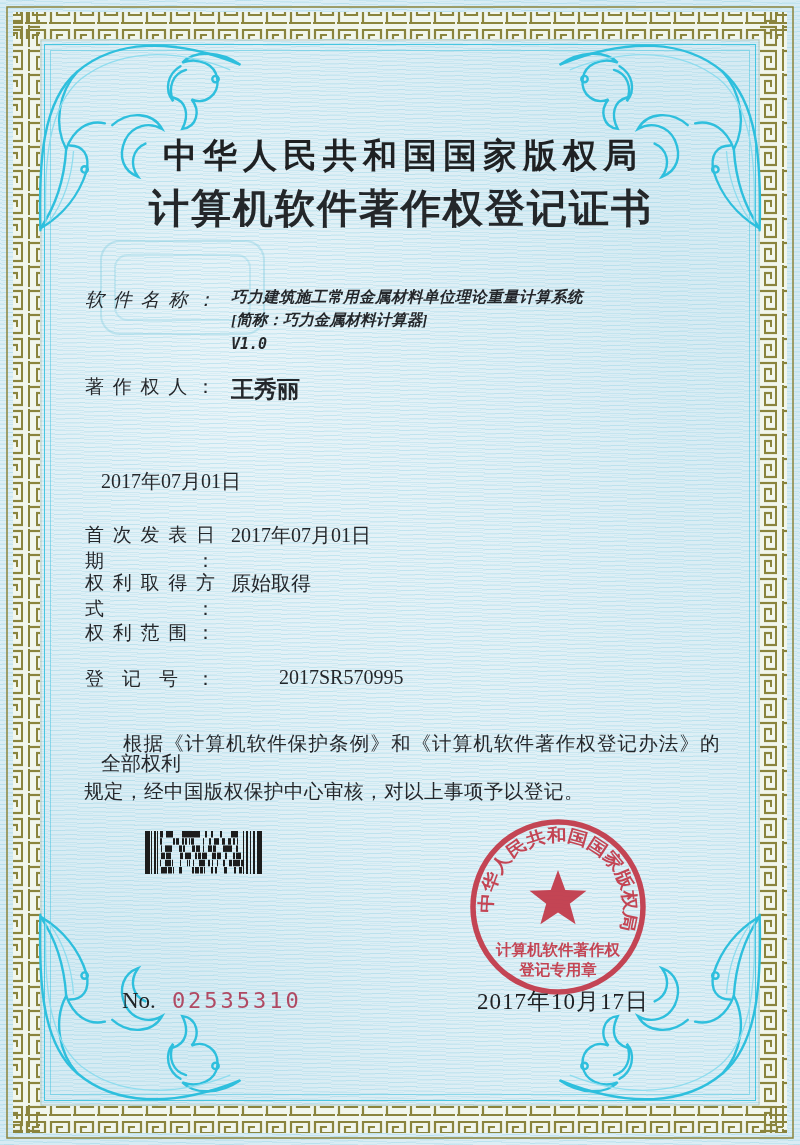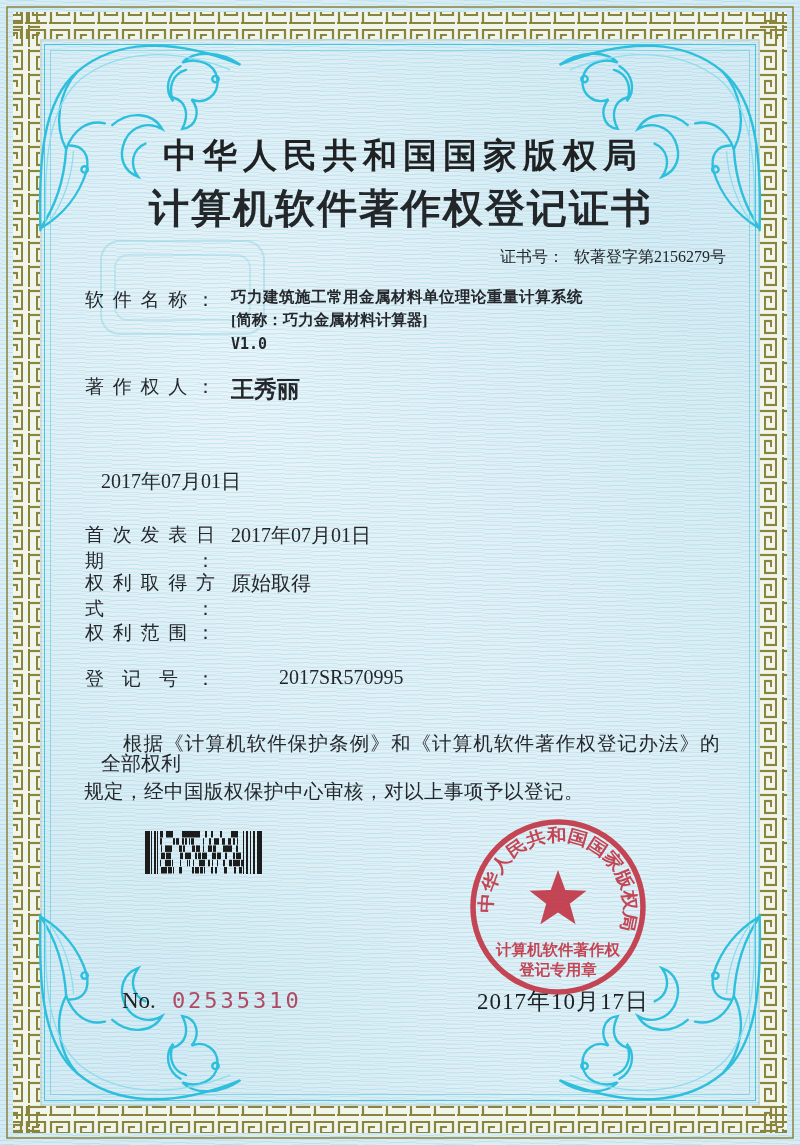--- a/index.html
+++ b/index.html
@@ -145,25 +145,22 @@
       <use href="#cornerOrn"></use>
     </svg>
   <svg class="corner br">
       <use href="#cornerOrn"></use>
     </svg>
 
   <div class="watermark"></div>
 
   <div class="authority-title">中华人民共和国国家版权局</div>
   <div class="cert-title">计算机软件著作权登记证书</div>
-  <div class="cert-no-line">
-    <span>证书号：</span><span class="val">软著登字第2156279号</span>
-  </div>
-
-  <div class="row" style="top:287px;">
+
+  <div class="row" style="top:287px;font-style:italic;">
     <span class="label">软件名称：</span>
     <span class="value name-block">
       <div class="l1">巧力建筑施工常用金属材料单位理论重量计算系统</div>
       <div class="l2">[简称：巧力金属材料计算器]</div>
       <div class="l3">V1.0</div>
     </span>
   </div>
 
   <div class="row" style="top:374px;">
     <span class="label">著作权人：</span>

